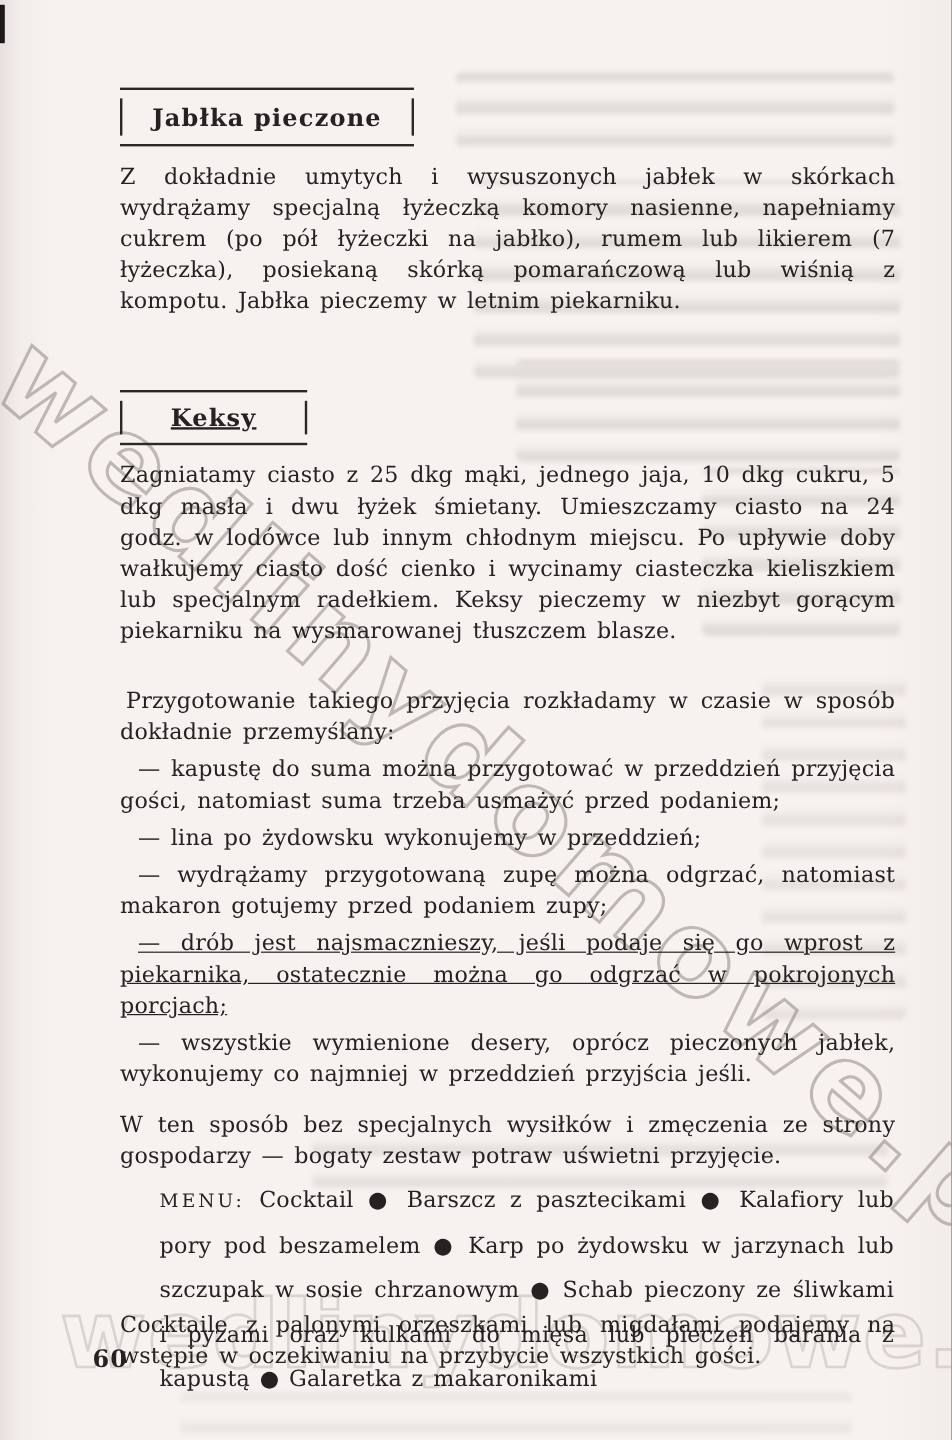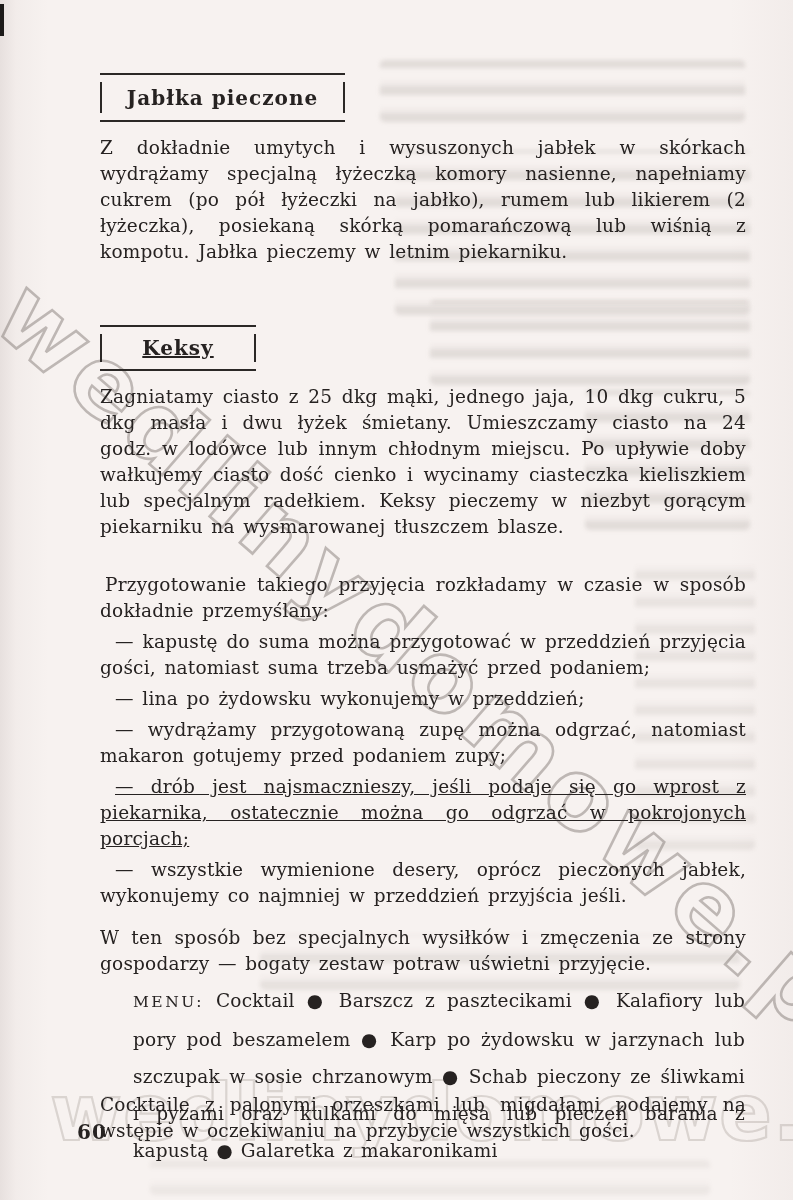--- a/index.html
+++ b/index.html
@@ -102,21 +102,21 @@
   <div class="bleed" style="left:260px;top:935px;width:480px;height:55px;opacity:0.8;"></div>
   <div class="bleed" style="left:150px;top:1160px;width:560px;height:35px;opacity:0.5;"></div>
 
   <div class="wm wm-bottom">wedlinydomowe.pl</div>
   <div class="wm wm-diagonal">wedlinydomowe.pl</div>
 
   <div class="abs col" style="top:73px;">
     <div class="recipe-box box-jablka">
       <span class="recipe-title">Jabłka pieczone</span>
     </div>
-    <p class="para mt" style="margin-bottom:0;">Z dokładnie umytych i wysuszonych jabłek w skórkach wydrążamy specjalną łyżeczką komory nasienne, napełniamy cukrem (po pół łyżeczki na jabłko), rumem lub likierem (2 łyżeczka), posiekaną skórką pomarańczową lub wiśnią z kompotu. Jabłka pieczemy w letnim piekarniku.</p>
+    <p class="para mt" style="margin-bottom:0;">Z dokładnie umytych i wysuszonych jabłek w skórkach wydrążamy specjalną łyżeczką komory nasienne, napełniamy cukrem (po pół łyżeczki na jabłko), rumem lub likierem (7 łyżeczka), posiekaną skórką pomarańczową lub wiśnią z kompotu. Jabłka pieczemy w letnim piekarniku.</p>
   </div>
 
   <div class="abs col" style="top:325px;">
     <div class="recipe-box box-keksy">
       <span class="recipe-title">Keksy</span>
     </div>
     <p class="para mt" style="margin-bottom:0;">Zagniatamy ciasto z 25 dkg mąki, jednego jaja, 10 dkg cukru, 5 dkg masła i dwu łyżek śmietany. Umieszczamy ciasto na 24 godz. w lodówce lub innym chłodnym miejscu. Po upływie doby wałkujemy ciasto dość cienko i wycinamy ciasteczka kieliszkiem lub specjalnym radełkiem. Keksy pieczemy w niezbyt gorącym piekarniku na wysmarowanej tłuszczem blasze.</p>
     <p class="para intro" style="margin-bottom:0;margin-top:32px;">Przygotowanie takiego przyjęcia rozkładamy w czasie w sposób dokładnie przemyślany:</p>
     <div>
       <p class="para bullet" style="margin-bottom:0;">— kapustę do suma można przygotować w przeddzień przyjęcia gości, natomiast suma trzeba usmażyć przed podaniem;</p>

